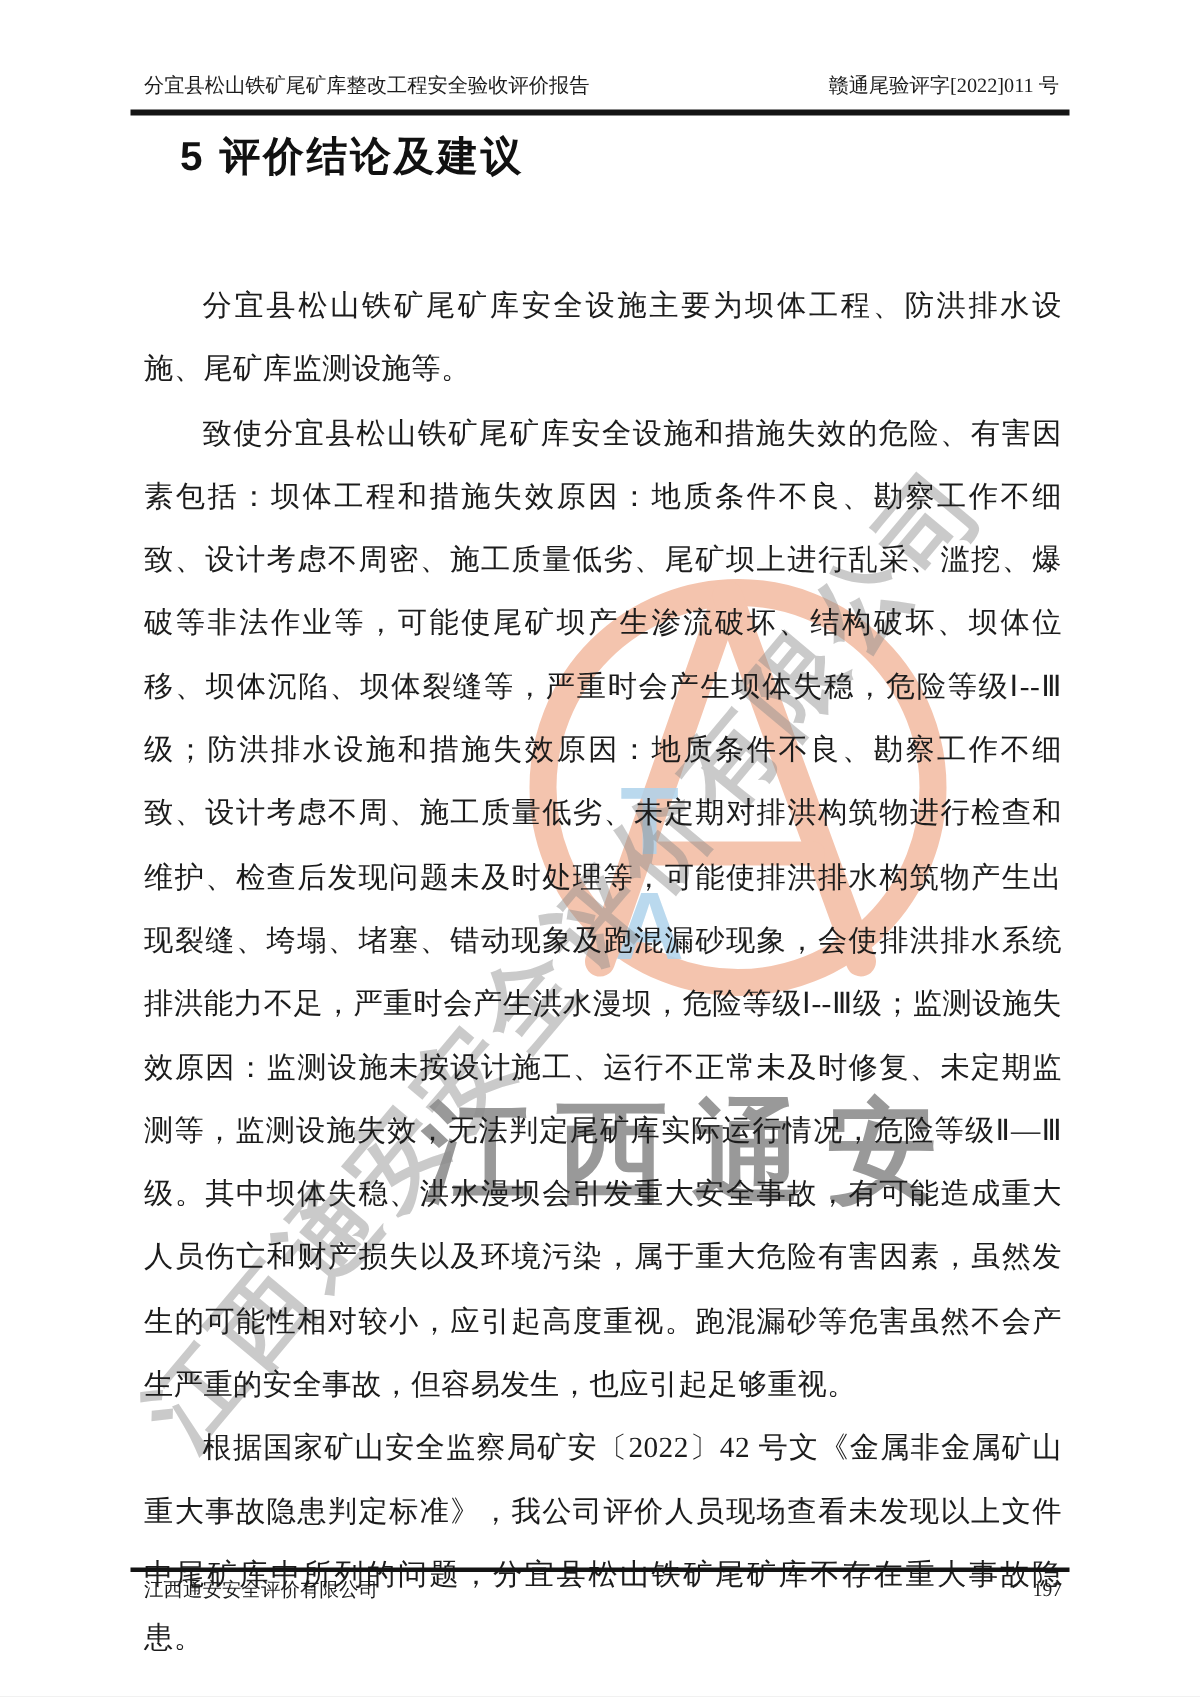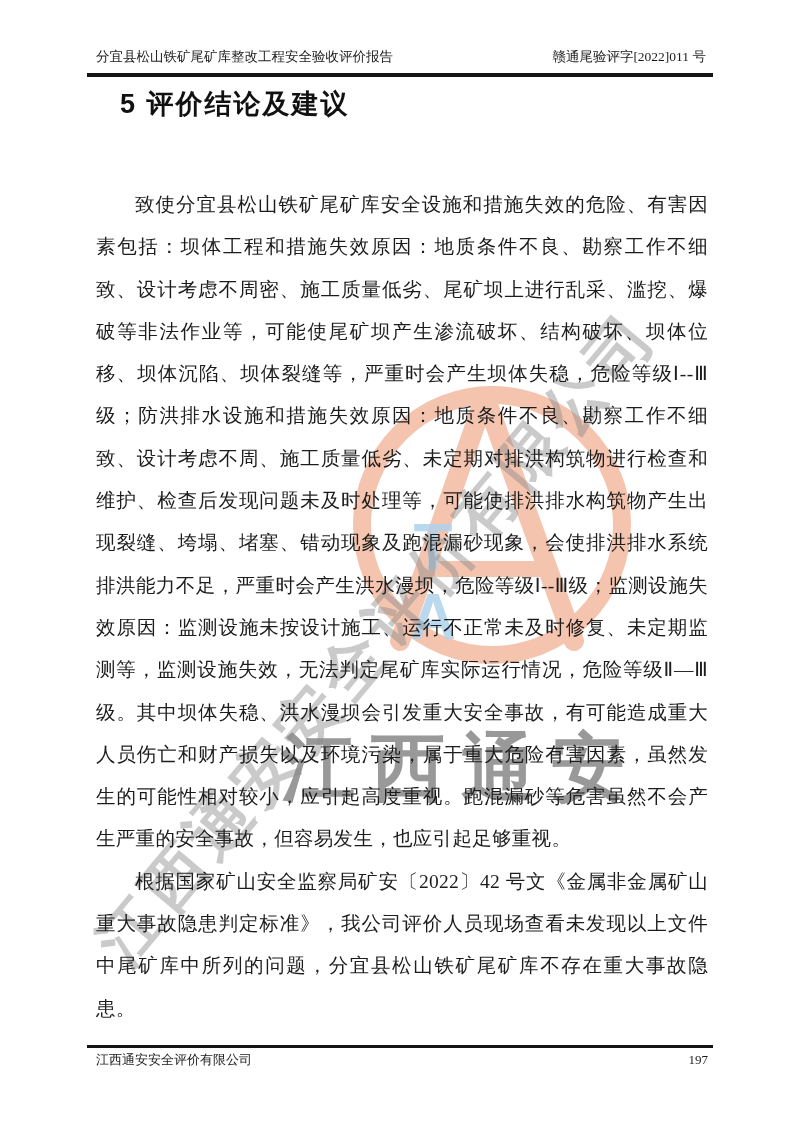--- a/index.html
+++ b/index.html
@@ -105,20 +105,21 @@
 
     <div class="header">
       <span>分宜县松山铁矿尾矿库整改工程安全验收评价报告</span>
       <span>赣通尾验评字[2022]011 号</span>
     </div>
     <div class="header-rule"></div>
 
     <div class="doc-title">5  评价结论及建议</div>
 
     <div class="body-text">
+      <p>分宜县松山铁矿尾矿库安全设施主要为坝体工程、防洪排水设施、尾矿库监测设施等。</p>
       <p>致使分宜县松山铁矿尾矿库安全设施和措施失效的危险、有害因素包括：坝体工程和措施失效原因：地质条件不良、勘察工作不细致、设计考虑不周密、施工质量低劣、尾矿坝上进行乱采、滥挖、爆破等非法作业等，可能使尾矿坝产生渗流破坏、结构破坏、坝体位移、坝体沉陷、坝体裂缝等，严重时会产生坝体失稳，危险等级Ⅰ--Ⅲ级；防洪排水设施和措施失效原因：地质条件不良、勘察工作不细致、设计考虑不周、施工质量低劣、未定期对排洪构筑物进行检查和维护、检查后发现问题未及时处理等，可能使排洪排水构筑物产生出现裂缝、垮塌、堵塞、错动现象及跑混漏砂现象，会使排洪排水系统排洪能力不足，严重时会产生洪水漫坝，危险等级Ⅰ--Ⅲ级；监测设施失效原因：监测设施未按设计施工、运行不正常未及时修复、未定期监测等，监测设施失效，无法判定尾矿库实际运行情况，危险等级Ⅱ—Ⅲ级。其中坝体失稳、洪水漫坝会引发重大安全事故，有可能造成重大人员伤亡和财产损失以及环境污染，属于重大危险有害因素，虽然发生的可能性相对较小，应引起高度重视。跑混漏砂等危害虽然不会产生严重的安全事故，但容易发生，也应引起足够重视。</p>
       <p>根据国家矿山安全监察局矿安〔2022〕42 号文《金属非金属矿山重大事故隐患判定标准》，我公司评价人员现场查看未发现以上文件中尾矿库中所列的问题，分宜县松山铁矿尾矿库不存在重大事故隐患。</p>
     </div>
 
     <div class="footer-rule"></div>
     <div class="footer">
       <span>江西通安安全评价有限公司</span>
       <span class="page-number">197</span>
     </div>
 

